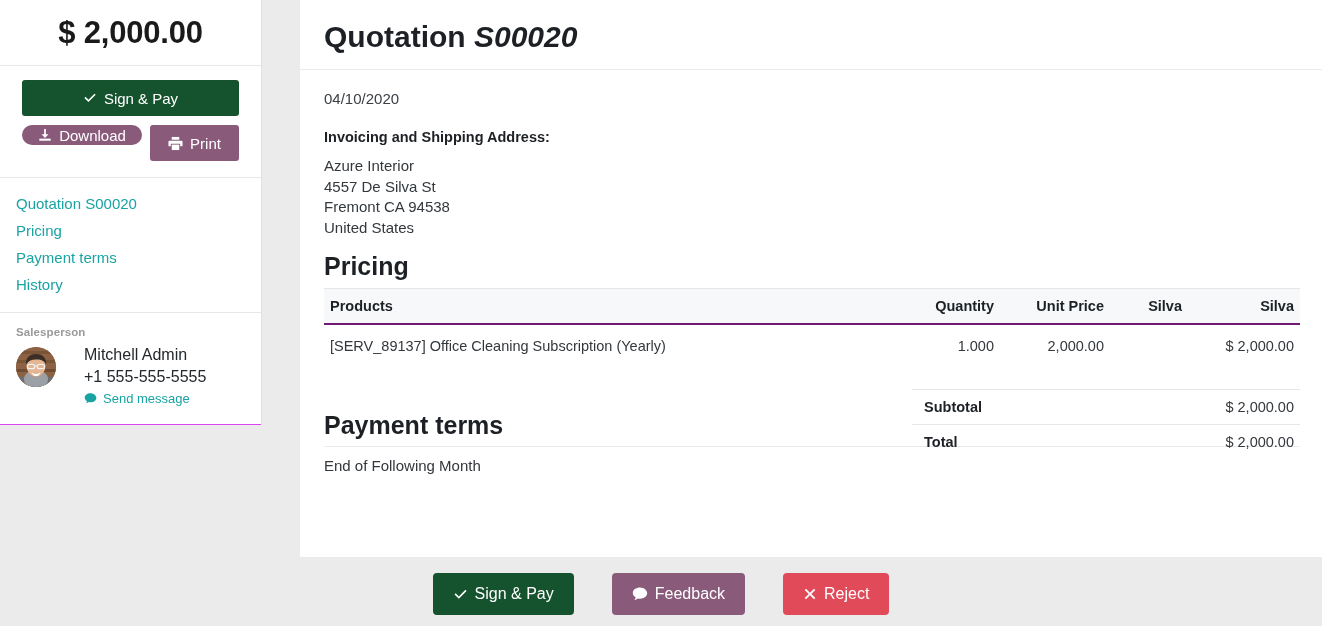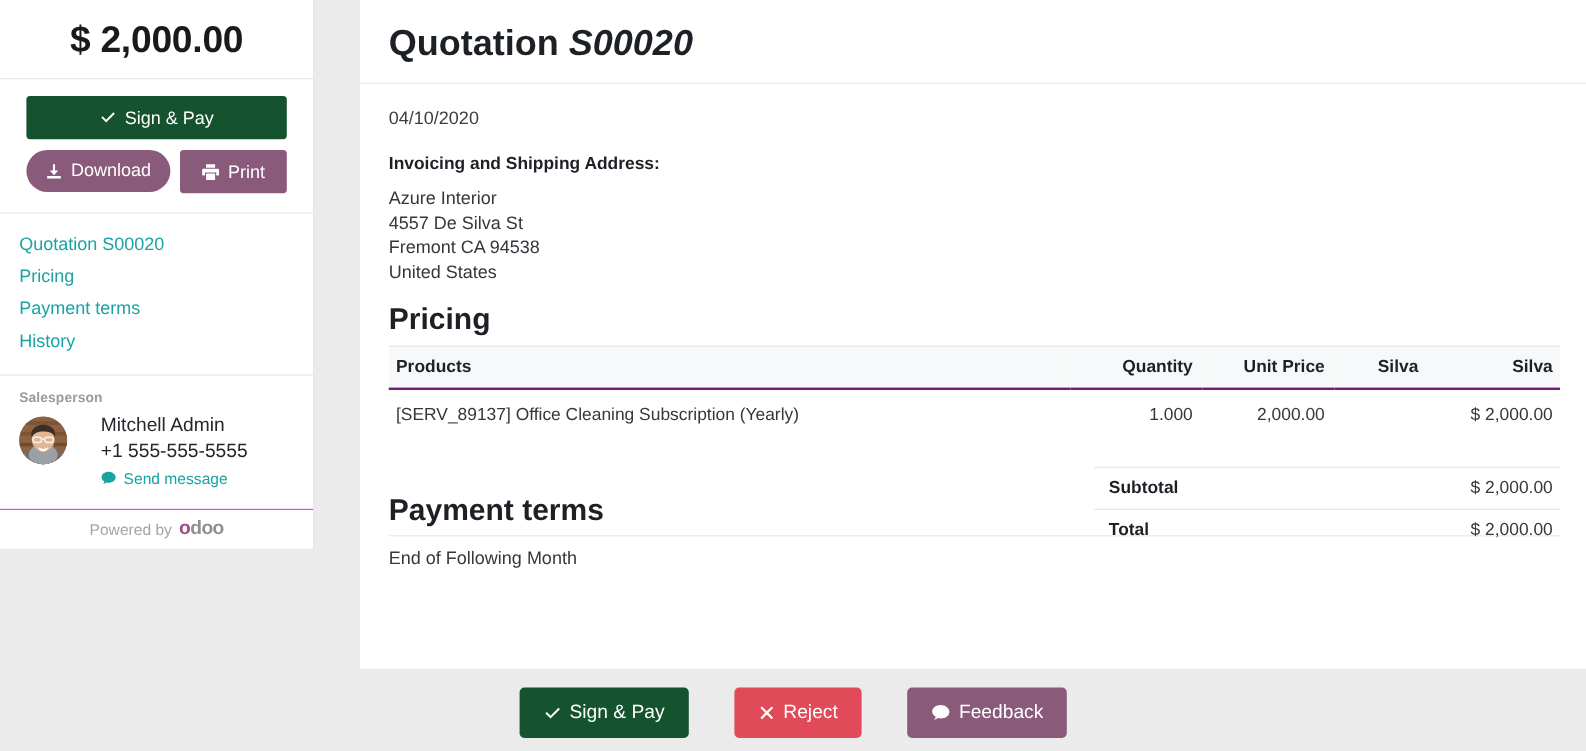--- a/index.html
+++ b/index.html
@@ -73,21 +73,21 @@
 
   .btn-signpay-side {
     width: 100%;
     height: 36px;
     margin-bottom: 9px;
   }
   .btn-row {
     display: flex;
     gap: 8px;
   }
-  .btn-download { flex: 1 1 auto; height: 35px; border-radius: 18px; }
+  .btn-download { flex: 1 1 auto; height: 20px; border-radius: 18px; }
   .btn-print    { flex: 0 0 89px; height: 36px; }
 
   .icon {
     display: inline-block;
     flex: 0 0 auto;
     line-height: 1;
   }
   .icon svg { display: block; }
 
   
@@ -390,24 +390,20 @@
               <svg width="13" height="13" viewBox="0 0 16 16" fill="#1aa3a3">
                   <path d="M8 1.5c-4 0-7.2 2.4-7.2 5.4 0 1.8 1.1 3.4 2.9 4.4-.2 1-.8 2-1.4 2.6 1.3-.2 2.7-.8 3.6-1.5.7.2 1.4.3 2.1.3 4 0 7.2-2.4 7.2-5.4S12 1.5 8 1.5z"></path>
                 </svg>
             </span>
             <span>Send message</span>
           </a>
         </div>
       </div>
     </div>
 
-    <div class="powered">
-      <span>Powered by</span>
-      <span class="odoo-logo"><span class="odoo-o">o</span><span class="odoo-doo">doo</span></span>
-    </div>
   </aside>
 
   <main class="main-card">
 
     <h1 class="main-title">
       <span>Quotation</span>
       <span class="doc-ref">S00020</span>
     </h1>
 
     <div class="main-body">
@@ -471,32 +467,32 @@
 
     <button class="btn btn-teal btn-lg">
       <span class="icon">
         <svg width="15" height="15" viewBox="0 0 16 16" fill="#ffffff">
             <path d="M6.2 12.6 1.6 8l1.3-1.3 3.3 3.3 7-7L14.5 4.3z"></path>
           </svg>
       </span>
       <span>Sign &amp; Pay</span>
     </button>
 
+    <button class="btn btn-purple btn-lg">
+      <span class="icon">
+        <svg width="16" height="16" viewBox="0 0 16 16" fill="#ffffff">
+            <path d="M8 1.5c-4 0-7.2 2.4-7.2 5.4 0 1.8 1.1 3.4 2.9 4.4-.2 1-.8 2-1.4 2.6 1.3-.2 2.7-.8 3.6-1.5.7.2 1.4.3 2.1.3 4 0 7.2-2.4 7.2-5.4S12 1.5 8 1.5z"></path>
+          </svg>
+      </span>
+      <span>Feedback</span>
+    </button>
+
     <button class="btn btn-red btn-lg">
       <span class="icon">
         <svg width="14" height="14" viewBox="0 0 16 16" fill="#ffffff">
             <path d="M12.6 1.9 14.1 3.4 9.5 8l4.6 4.6-1.5 1.5L8 9.5l-4.6 4.6-1.5-1.5L6.5 8 1.9 3.4l1.5-1.5L8 6.5z"></path>
           </svg>
       </span>
       <span>Reject</span>
     </button>
-
-    <button class="btn btn-purple btn-lg">
-      <span class="icon">
-        <svg width="16" height="16" viewBox="0 0 16 16" fill="#ffffff">
-            <path d="M8 1.5c-4 0-7.2 2.4-7.2 5.4 0 1.8 1.1 3.4 2.9 4.4-.2 1-.8 2-1.4 2.6 1.3-.2 2.7-.8 3.6-1.5.7.2 1.4.3 2.1.3 4 0 7.2-2.4 7.2-5.4S12 1.5 8 1.5z"></path>
-          </svg>
-      </span>
-      <span>Feedback</span>
-    </button>
   </div>
 
 </div>
 
 </body></html>

